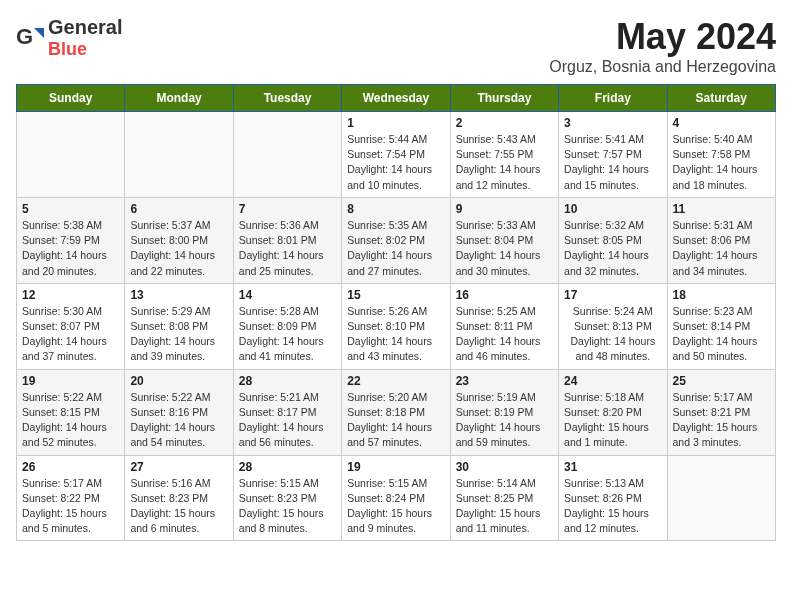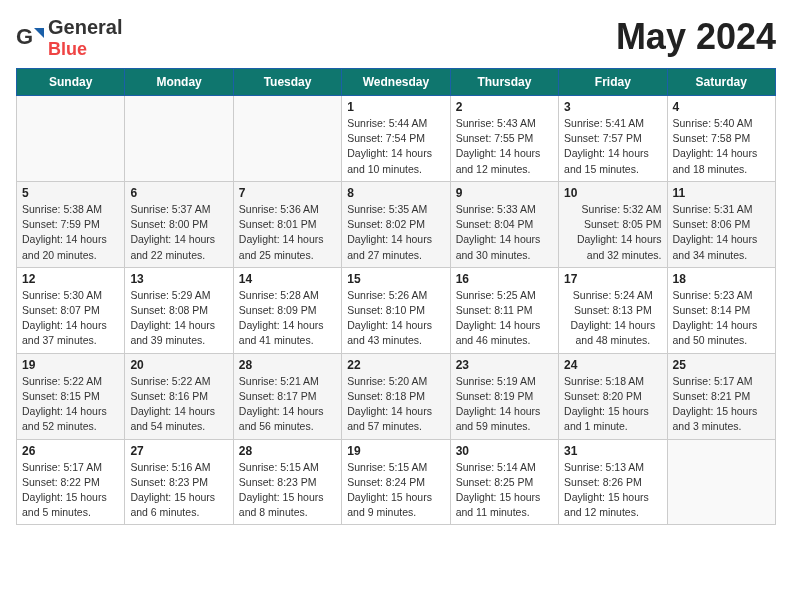--- a/index.html
+++ b/index.html
@@ -47,21 +47,21 @@
       font-size: 16px;
       color: #444;
       font-weight: normal;
     }
     table {
       width: 100%;
       border-collapse: collapse;
       font-size: 11px;
     }
     thead tr th {
-      background-color: #0f766e;
+      background-color: #4d7c0f;
       color: #fff;
       text-align: center;
       padding: 6px 4px;
       font-size: 12px;
       font-weight: bold;
       border: 1px solid #1a5fa8;
     }
     tbody tr td {
       border: 1px solid #ccc;
       vertical-align: top;
@@ -98,20 +98,21 @@
       <text x="0" y="20" font-size="22" font-weight="bold" fill="#333">G</text>
       <polygon points="18,4 28,4 28,14" fill="#1a5fa8"></polygon>
     </svg>
     <div>
       <span class="logo-text-general">General</span><br>
       <span class="logo-text-blue">Blue</span>
     </div>
   </div>
   <div class="title-area">
     <div class="main-title">May 2024</div>
+    <div class="subtitle">Orguz, Bosnia and Herzegovina</div>
   </div>
 </div>
 
 <table>
   <thead>
     <tr>
     <th>Sunday</th>
         <th>Monday</th>
         <th>Tuesday</th>
         <th>Wednesday</th>
@@ -185,21 +186,21 @@
         </td>
         <td>
           <div class="day-num">9</div>
           <div class="day-info" style="white-space: pre-line;">Sunrise: 5:33 AM
 Sunset: 8:04 PM
 Daylight: 14 hours
 and 30 minutes.</div>
         </td>
         <td>
           <div class="day-num">10</div>
-          <div class="day-info" style="white-space: pre-line; text-align: right;">Sunrise: 5:32 AM
+          <div class="day-info" style="white-space: pre-line;">Sunrise: 5:32 AM
 Sunset: 8:05 PM
 Daylight: 14 hours
 and 32 minutes.</div>
         </td>
         <td>
           <div class="day-num">11</div>
           <div class="day-info" style="white-space: pre-line;">Sunrise: 5:31 AM
 Sunset: 8:06 PM
 Daylight: 14 hours
 and 34 minutes.</div>

